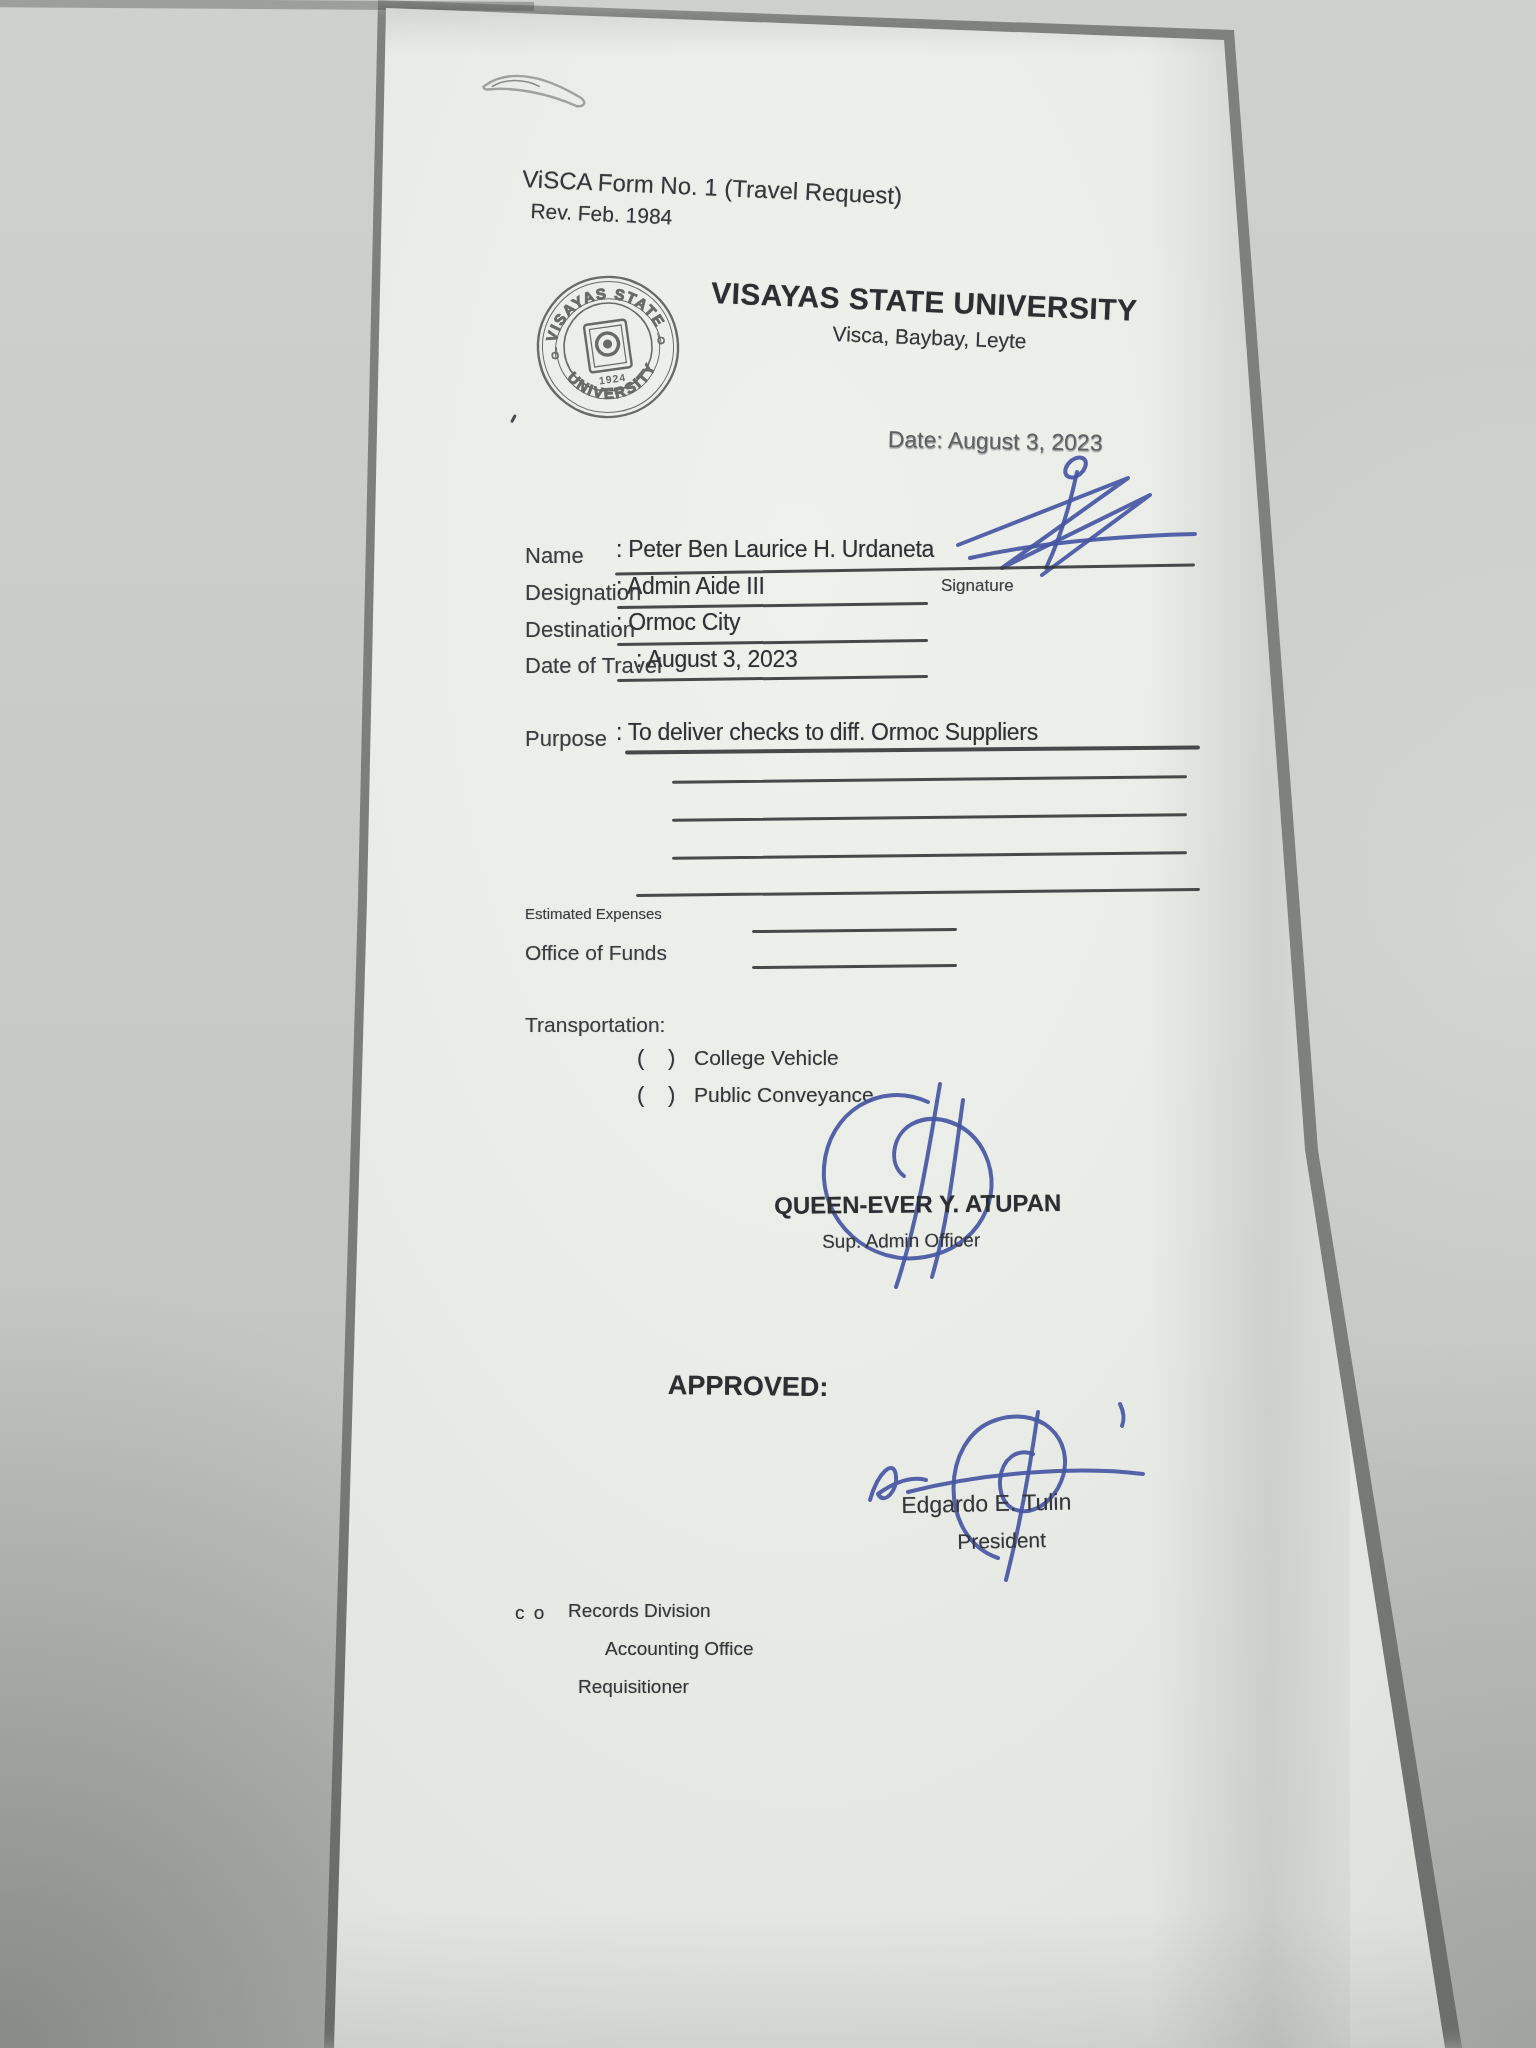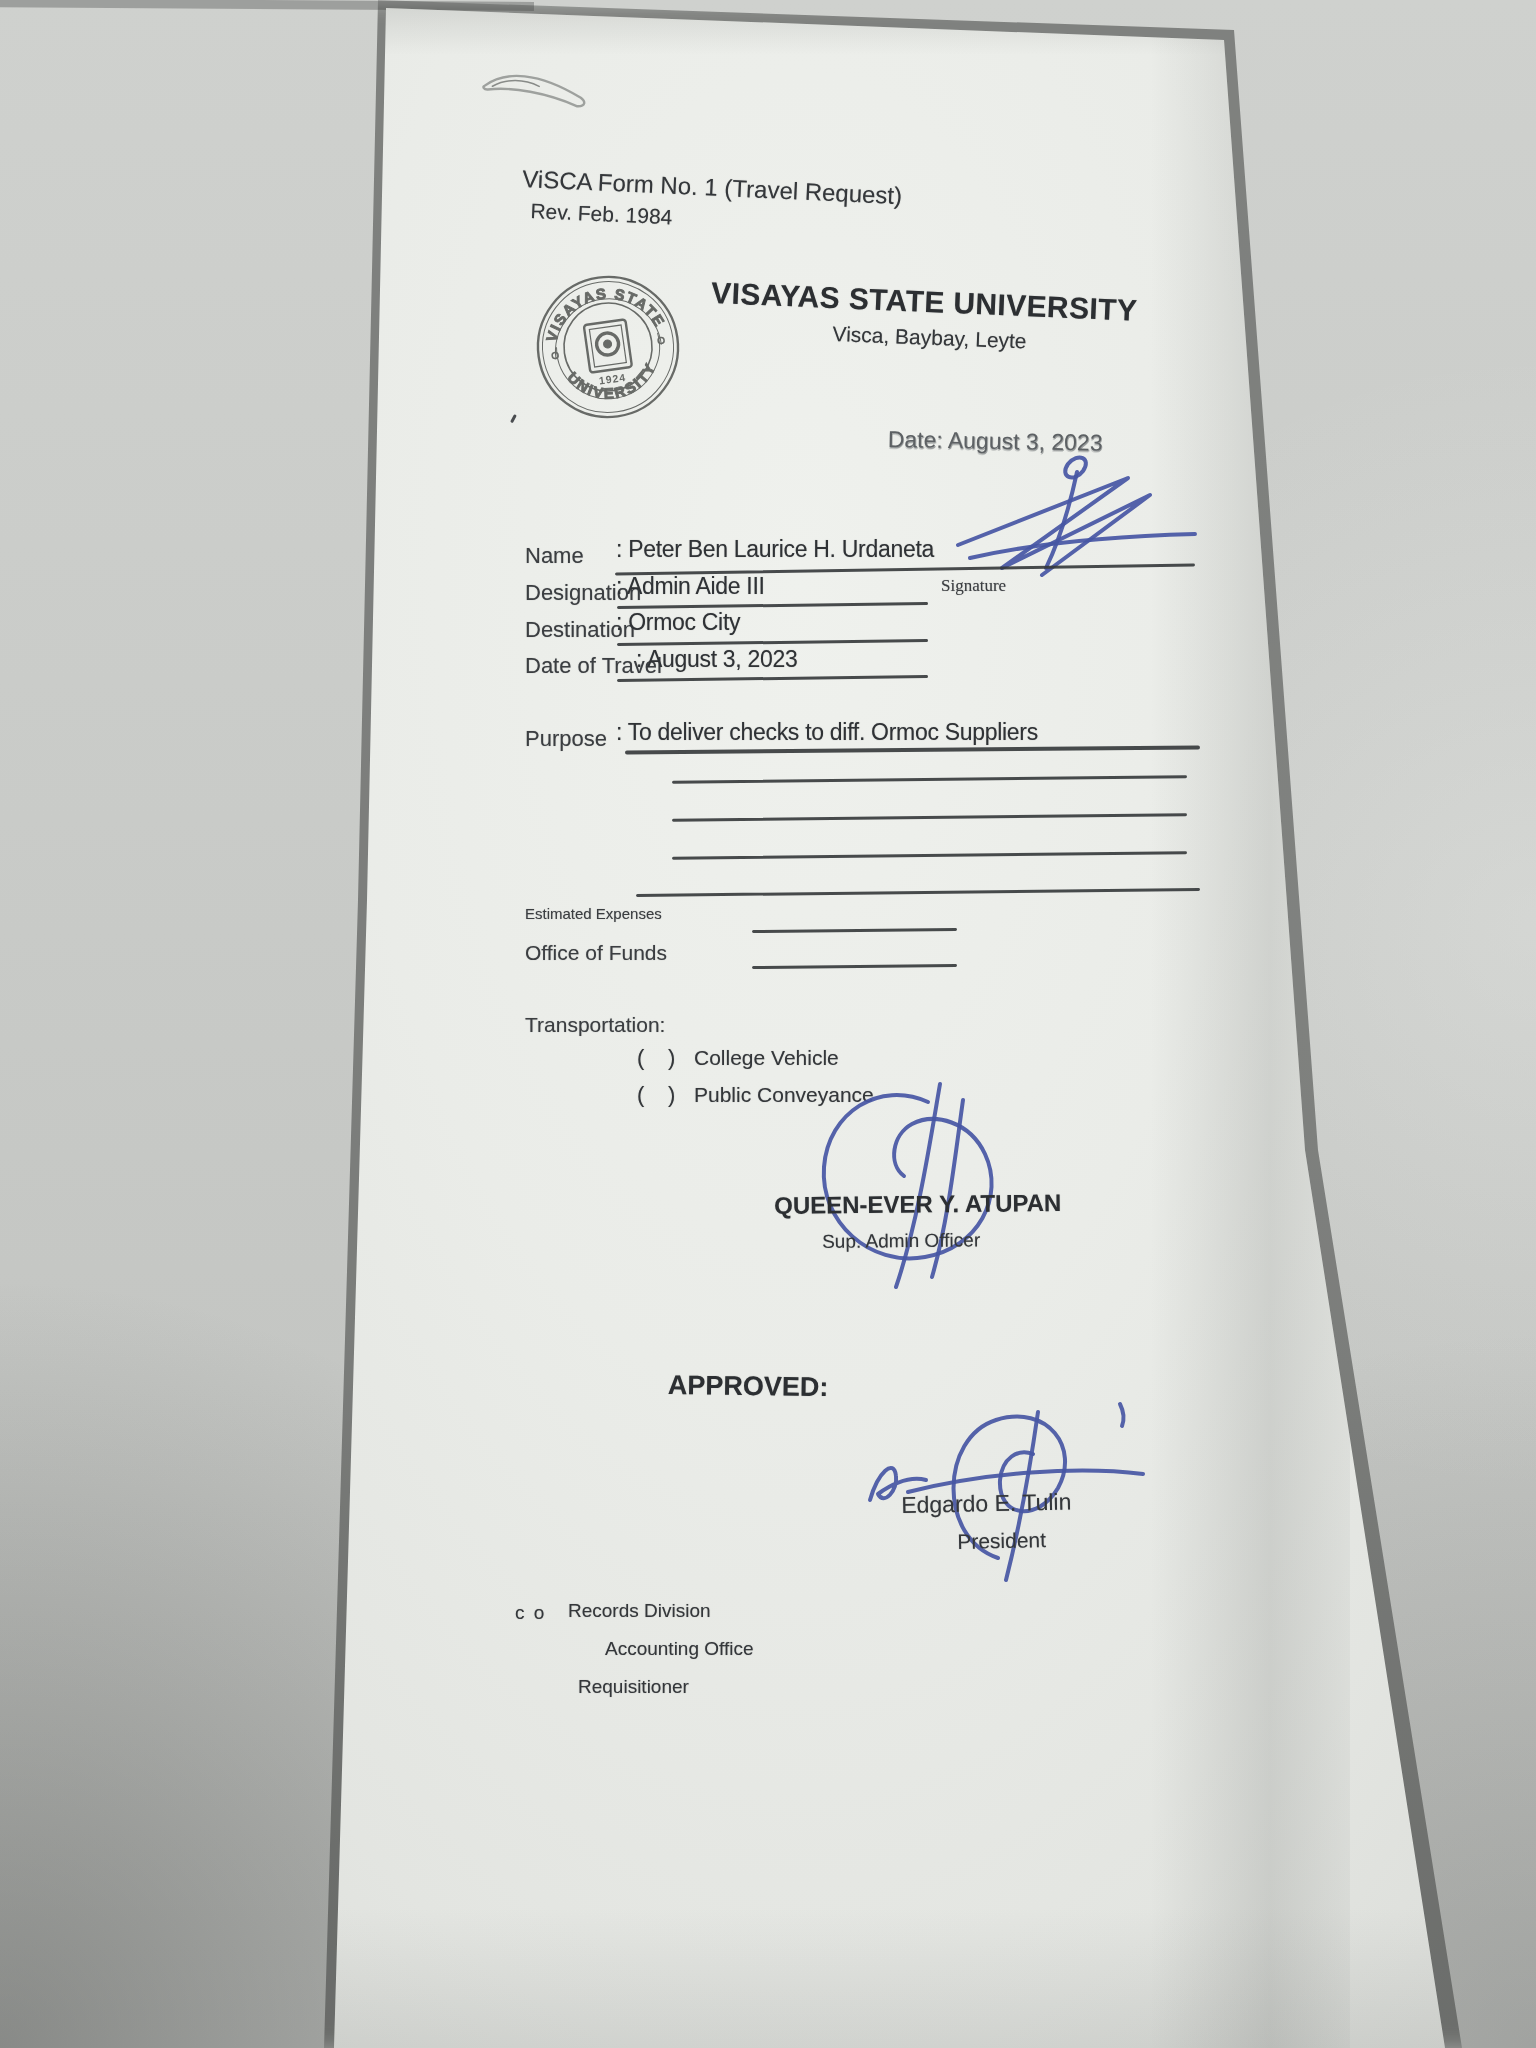--- a/index.html
+++ b/index.html
@@ -80,21 +80,21 @@
     <svg class="abs sig" style="left:950px;top:450px;" width="250" height="135" viewBox="0 0 250 135">
       <path d="M 118,14 C 128,2 142,8 133,21 C 124,33 109,27 118,14"></path>
       <path d="M 127,22 C 121,50 112,85 96,118"></path>
       <path d="M 8,95 L 178,28 L 52,118 L 200,45 L 92,125"></path>
       <path d="M 20,108 C 90,92 170,86 245,84"></path>
     </svg>
 
     <div class="abs txt lbl" style="left:525px;top:543px;">Name</div>
     <div class="abs txt val" style="left:616px;top:536px;">: Peter Ben Laurice H. Urdaneta</div>
     <div class="uline" style="left:615px;top:568px;width:580px;transform:rotate(-.9deg);"></div>
-    <div class="abs txt" style="left:941px;top:576px;font-size:17px;color:#3b3e41;font-family:Liberation Serif, serif;">Signature</div>
+    <div class="abs txt" style="left:941px;top:576px;font-size:17px;color:#3b3e41;">Signature</div>
 
     <div class="abs txt lbl" style="left:525px;top:580px;">Designation</div>
     <div class="abs txt val" style="left:616px;top:573px;">: Admin Aide III</div>
     <div class="uline" style="left:617px;top:604px;width:311px;transform:rotate(-.7deg);"></div>
 
     <div class="abs txt lbl" style="left:525px;top:617px;">Destination</div>
     <div class="abs txt val" style="left:616px;top:609px;">: Ormoc City</div>
     <div class="uline" style="left:617px;top:641px;width:311px;transform:rotate(-.7deg);"></div>
 
     <div class="abs txt lbl" style="left:525px;top:653px;">Date of Travel</div>

